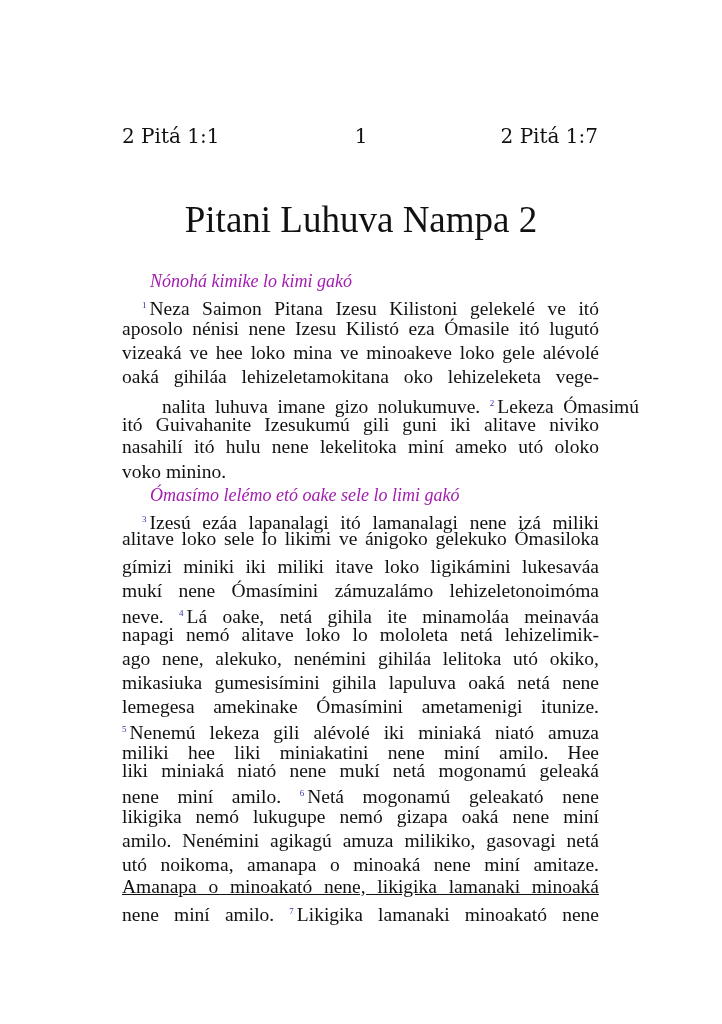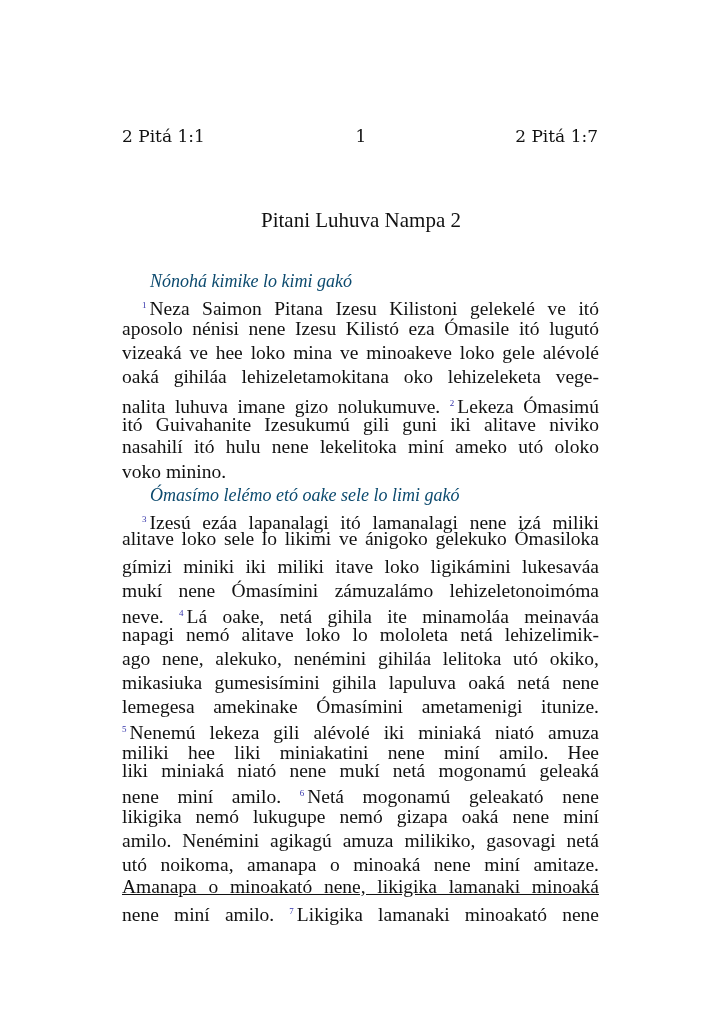--- a/index.html
+++ b/index.html
@@ -1,24 +1,24 @@
 <!DOCTYPE html>
 <html><head>
   <meta charset="utf-8">
   <style>
     html, body { margin: 0; padding: 0; background: #ffffff; }
     body { width: 722px; height: 1024px; position: relative; overflow: hidden;
            font-family: "DejaVu Serif", "Liberation Serif", serif; color: #111; }
-    .hdr { position: absolute; top: 126px; font-size: 17px; line-height: 20px; }
+    .hdr { position: absolute; top: 126px; font-size: 20px; line-height: 20px; }
     .hdr-left { left: 122px; }
     .hdr-center { left: 0; width: 722px; text-align: center; }
     .hdr-right { right: 124px; }
     .title { position: absolute; top: 202px; left: 0; width: 722px; text-align: center;
-             font-size: 21px; line-height: 36px; font-family: "Liberation Serif", serif; }
-    .section-heading { position: absolute; left: 150px; font-style: italic; color: #0c4a6e;
+             font-size: 37px; line-height: 36px; font-family: "Liberation Serif", serif; }
+    .section-heading { position: absolute; left: 150px; font-style: italic; color: #a21caf;
                        font-size: 18px; line-height: 22px; font-family: "Liberation Serif", serif; text-align: right; }
     .line { position: absolute; left: 122px; width: 477px; font-size: 19.5px; line-height: 22px;
             font-family: "Liberation Serif", serif; text-align: justify; text-align-last: justify;
             white-space: nowrap; }
     .line.last { text-align-last: left; }
     .line.indent { padding-left: 20px; width: 457px; }
     .vn { font-size: 9px; color: #3333aa; vertical-align: 7px; margin-right: 3px; }
   </style>
 </head>
 <body>
@@ -30,21 +30,21 @@
 </div>
 
 <div class="title">Pitani Luhuva Nampa 2</div>
 
 <div id="body-text">
     <div class="section-heading" style="top: 270px;">Nónohá kimike lo kimi gakó</div>
     <div class="line indent" style="top: 294px; word-spacing: 0.428571px;"><span class="vn">1</span><span>Neza Saimon Pitana Izesu Kilistoni gelekelé ve itó</span></div>
     <div class="line" style="top: 318px; word-spacing: 0px;"><span>aposolo nénisi nene Izesu Kilistó eza Ómasile itó lugutó</span></div>
     <div class="line" style="top: 342px; word-spacing: 0px;"><span>vizeaká ve hee loko mina ve minoakeve loko gele alévolé</span></div>
     <div class="line" style="top: 366px; word-spacing: 0px;"><span>oaká gihiláa lehizeletamokitana oko lehizeleketa vege-</span></div>
-    <div class="line" style="top: 392px; word-spacing: 0.5px;"><span>nalita luhuva imane gizo nolukumuve.</span> <span class="vn">2</span><span>Lekeza Ómasimú</span></div>
+    <div class="line" style="top: 392px; word-spacing: 0.5px; margin-left: 40px;"><span>nalita luhuva imane gizo nolukumuve.</span> <span class="vn">2</span><span>Lekeza Ómasimú</span></div>
     <div class="line" style="top: 414px; word-spacing: 0px;"><span>itó Guivahanite Izesukumú gili guni iki alitave niviko</span></div>
     <div class="line" style="top: 436px; word-spacing: 0px;"><span>nasahilí itó hulu nene lekelitoka miní ameko utó oloko</span></div>
     <div class="line last" style="top: 461px;"><span>voko minino.</span></div>
     <div class="section-heading" style="top: 484px;">Ómasímo lelémo etó oake sele lo limi gakó</div>
     <div class="line indent" style="top: 508px; word-spacing: 0.428571px;"><span class="vn">3</span><span>Izesú ezáa lapanalagi itó lamanalagi nene izá miliki</span></div>
     <div class="line" style="top: 520px; word-spacing: 0px; margin-top: 8px;"><span>alitave loko sele lo likimi ve ánigoko gelekuko Ómasiloka</span></div>
     <div class="line" style="top: 556px; word-spacing: 0px;"><span>gímizi miniki iki miliki itave loko ligikámini lukesaváa</span></div>
     <div class="line" style="top: 580px; word-spacing: 0px;"><span>mukí nene Ómasímini zámuzalámo lehizeletonoimóma</span></div>
     <div class="line" style="top: 602px; word-spacing: 0.428571px;"><span>neve.</span> <span class="vn">4</span><span>Lá oake, netá gihila ite minamoláa meinaváa</span></div>
     <div class="line" style="top: 624px; word-spacing: 0px;"><span>napagi nemó alitave loko lo mololeta netá lehizelimik-</span></div>

